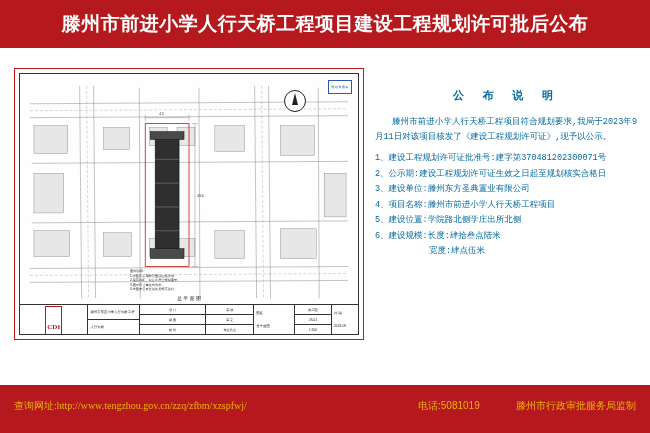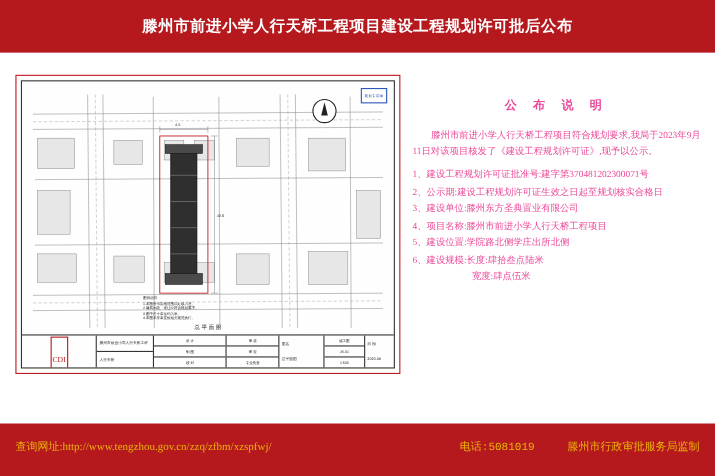--- a/index.html
+++ b/index.html
@@ -29,21 +29,21 @@
     height: 48px;
     background: #b5191e;
     display: flex;
     align-items: center;
     justify-content: center;
   }
   .title-text {
     color: #ffffff;
     font-family: "Liberation Serif", serif;
     font-weight: bold;
-    font-size: 14px;
+    font-size: 19px;
     letter-spacing: 0.5px;
     white-space: nowrap;
   }
   
   .body-area {
     position: absolute;
     left: 0;
     top: 48px;
     width: 650px;
     height: 337px;
@@ -100,21 +100,21 @@
     white-space: nowrap;
   }
   .tb-logo {
     width: 74px;
     display: flex;
     align-items: center;
     gap: 2px;
   }
   .tb-logo .mark {
     font-family: "Liberation Serif", serif;
-    font-weight: normal;
+    font-weight: bold;
     font-size: 7px;
     color: #b5191e;
     border: 1px solid #b5191e;
     padding: 16px 1px;
     line-height: 9px;
   }
   .tb-logo .lines span {
     display: block;
     font-size: 3px;
     line-height: 4px;
@@ -200,22 +200,22 @@
     align-items: center;
     justify-content: center;
     letter-spacing: 0.3px;
   }
   
   .notice {
     position: absolute;
     left: 375px;
     top: 40px;
     width: 262px;
-    color: #ec4899;
-    font-family: Liberation Serif, serif;
+    color: #0369a1;
+    font-family: Liberation Mono, monospace;
   }
   .notice h2 {
     margin: 0 0 12px 0;
     font-size: 11px;
     font-weight: bold;
     text-align: center;
     letter-spacing: 6px;
   }
   .notice .lead {
     font-size: 8.5px;
@@ -253,21 +253,21 @@
     left: 14px;
     top: 14px;
     font-family: "Liberation Serif", serif;
     font-size: 10px;
     white-space: nowrap;
   }
   .footer .f-mid {
     position: absolute;
     left: 418px;
     top: 14px;
-    font-family: Liberation Mono, monospace;
+    font-family: Liberation Sans, sans-serif;
     font-size: 10px;
     white-space: nowrap;
   }
   .footer .f-right {
     position: absolute;
     right: 14px;
     top: 14px;
     font-family: "Liberation Serif", serif;
     font-size: 10px;
     white-space: nowrap;

